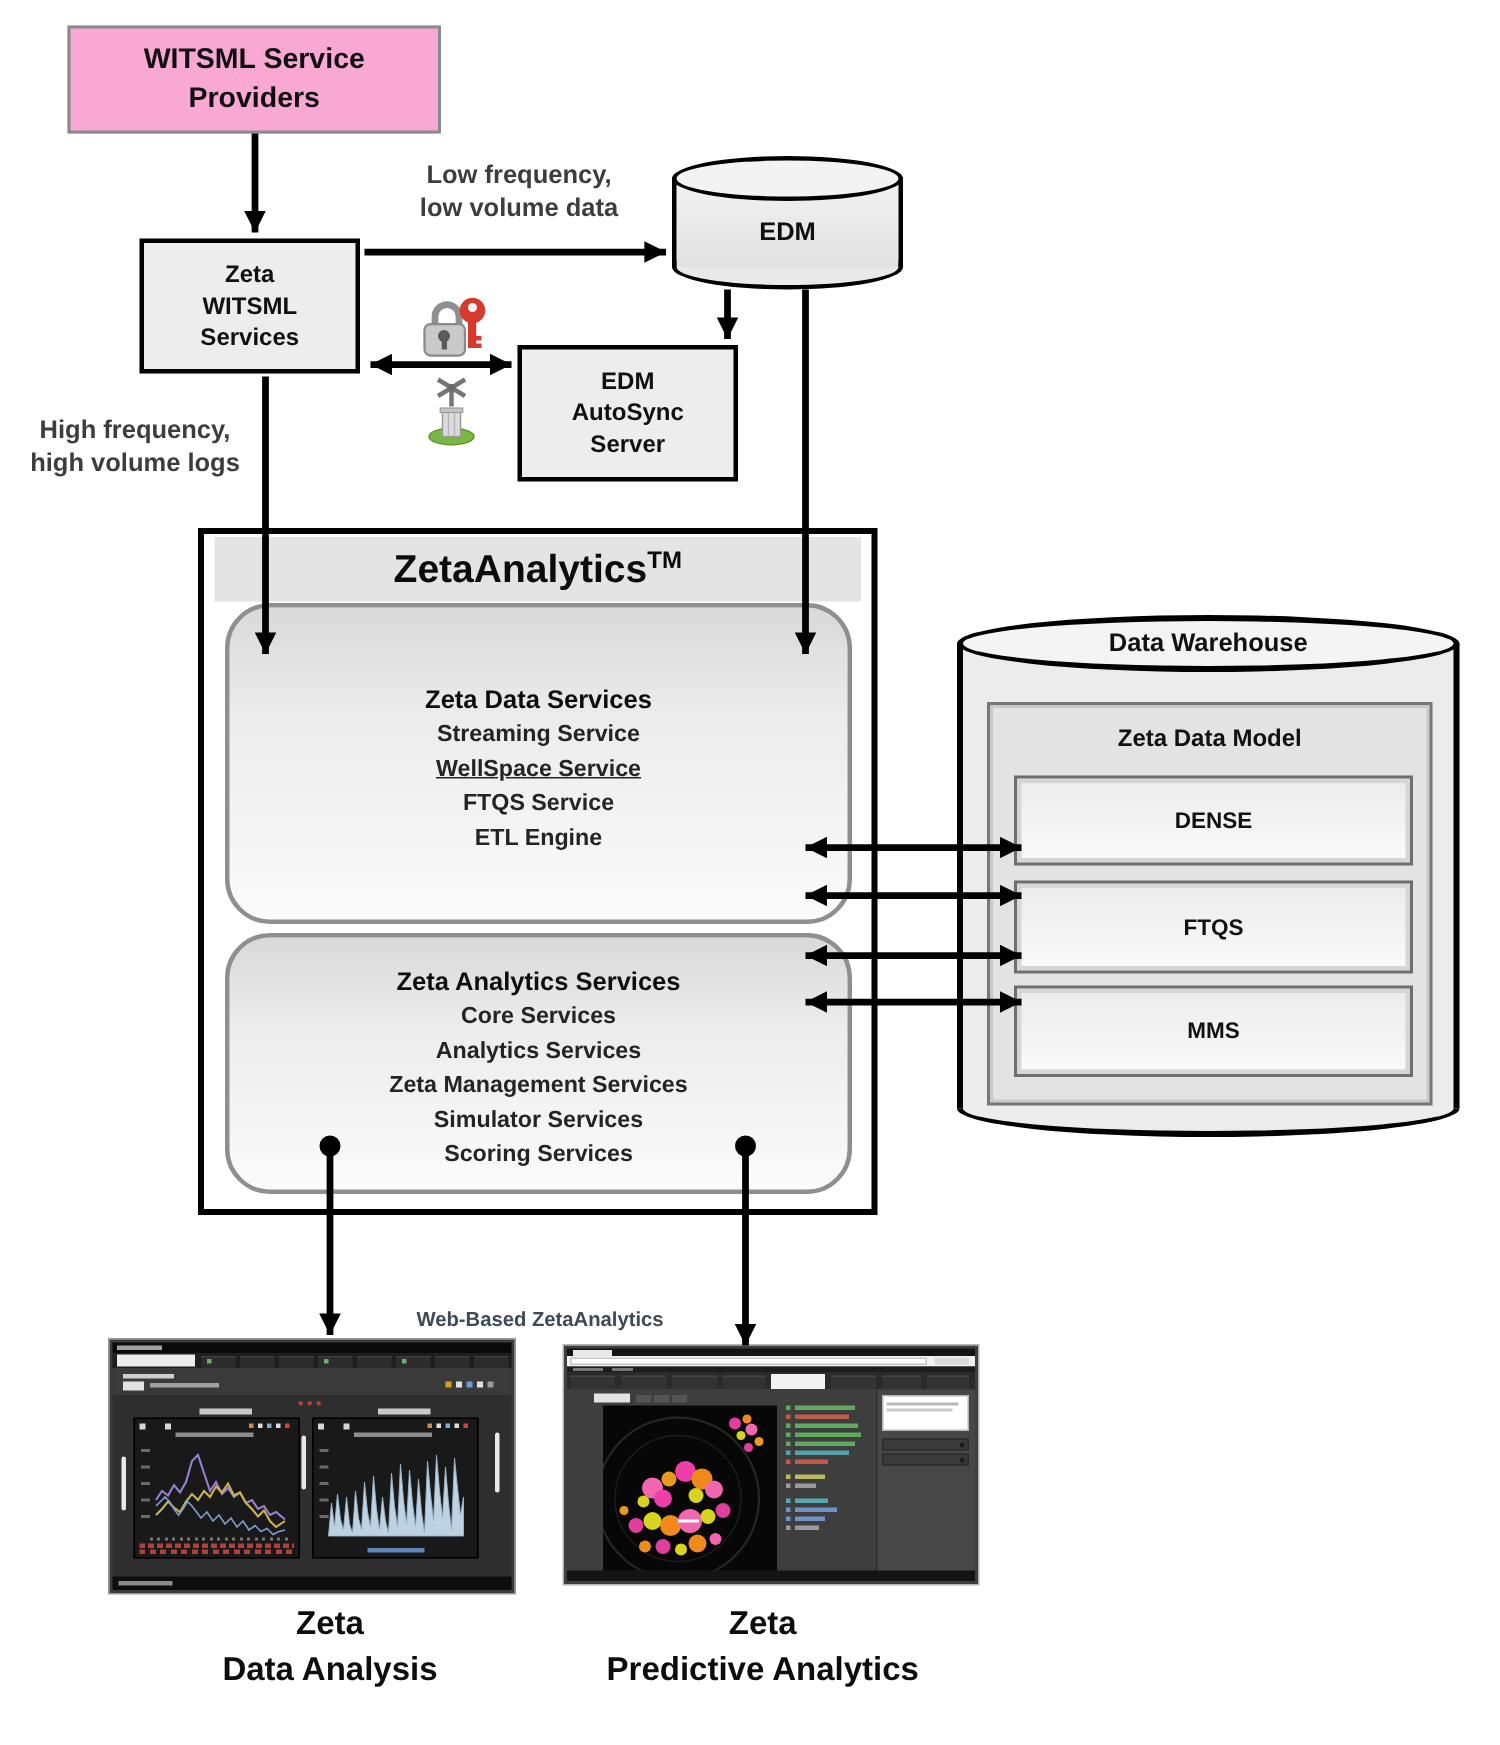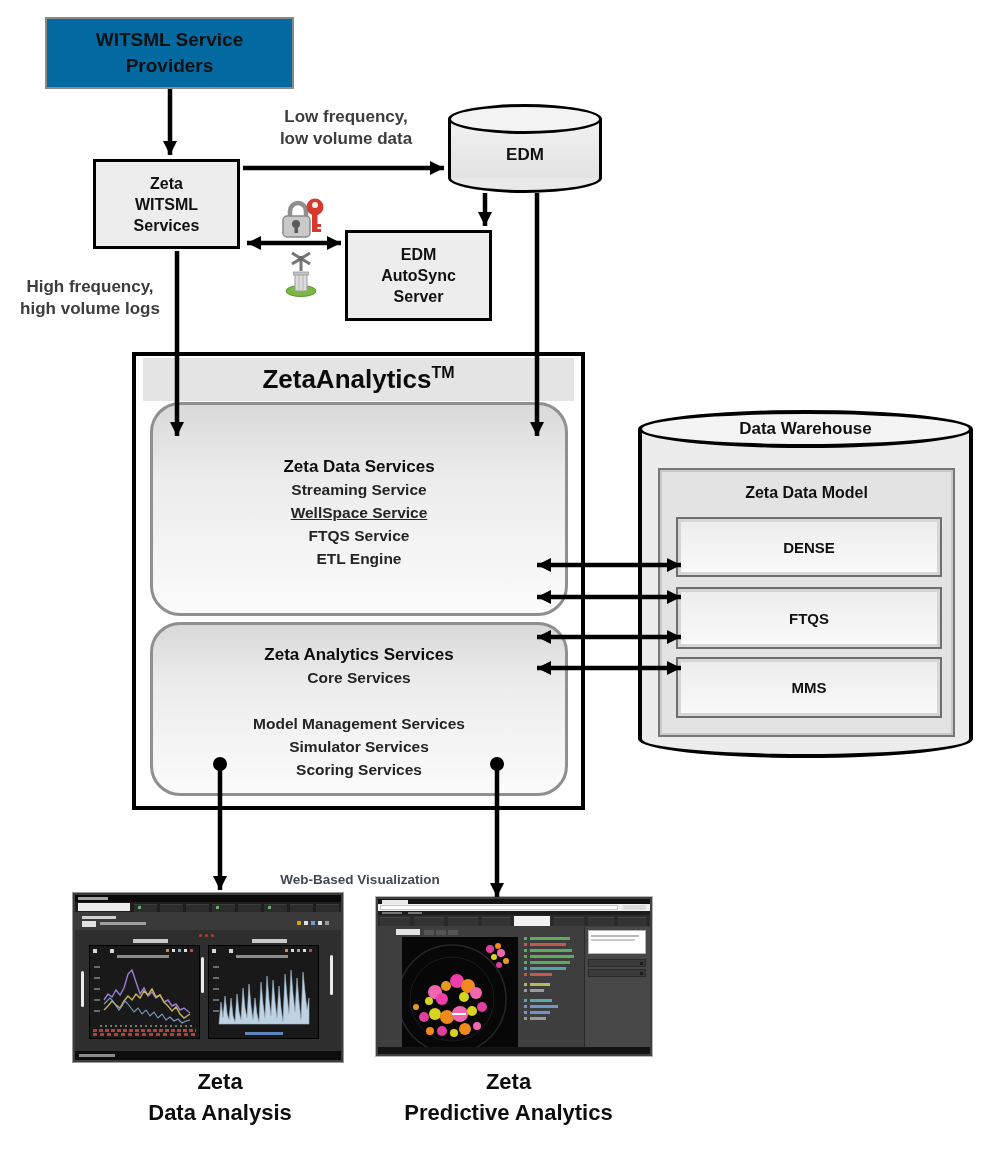--- a/index.html
+++ b/index.html
@@ -24,21 +24,21 @@
   .caption{position:absolute;text-align:center;font-weight:bold;font-size:22px;line-height:31px;
            color:#0d0d0d;white-space:pre-line;}
   #overlay{position:absolute;left:0;top:0;z-index:40;pointer-events:none;}
   .shot{position:absolute;box-sizing:border-box;z-index:10;}
 </style>
 </head>
 <body>
 
 <div id="canvas">
 
-  <div class="node" style="left:45px;top:17px;width:249px;height:72px;background:#0369a1;border:2px solid #8a8a8a;font-size:19px;line-height:26px;">
+  <div class="node" style="left:45px;top:17px;width:249px;height:72px;background:#f9a8d4;border:2px solid #8a8a8a;font-size:19px;line-height:26px;">
     <span class="pre">WITSML Service
 Providers</span>
   </div>
 
   <div class="node" style="left:93px;top:159px;width:147px;height:90px;background:#ededed;border:3px solid #000;font-size:16px;line-height:21px;">
     <span class="pre">Zeta
 WITSML
 Services</span>
   </div>
 
@@ -74,21 +74,22 @@
     <div class="g-title" style="top:52px;">Zeta Data Services</div>
     <div class="g-item" style="top:76px;">Streaming Service</div>
     <div class="g-item" style="top:99px;text-decoration:underline;">WellSpace Service</div>
     <div class="g-item" style="top:122px;">FTQS Service</div>
     <div class="g-item" style="top:145px;">ETL Engine</div>
   </div>
 
   <div class="group" style="left:150px;top:622px;width:418px;height:174px;">
     <div class="g-title" style="top:20px;">Zeta Analytics Services</div>
     <div class="g-item" style="top:44px;">Core Services</div>
-    <div class="g-item" style="top:90px;">Model Management Services</div>
+    <div class="g-item" style="top:67px;">Analytics Services</div>
+    <div class="g-item" style="top:90px;">Zeta Management Services</div>
     <div class="g-item" style="top:113px;">Simulator Services</div>
     <div class="g-item" style="top:136px;">Scoring Services</div>
   </div>
 
   <div>
     <div class="cyl-ell" style="left:638px;top:720px;width:335px;height:38px;border:4px solid #000;background:#ececec;z-index:1;"></div>
     <div class="cyl-bod" style="left:638px;top:429px;width:335px;height:310px;border-left:4px solid #000;border-right:4px solid #000;background:#ececec;z-index:2;"></div>
     <div class="cyl-ell" style="left:638px;top:410px;width:335px;height:38px;border:4px solid #000;background:#f4f4f4;z-index:3;display:flex;align-items:center;justify-content:center;">
       <span style="font-weight:bold;font-size:17px;">Data Warehouse</span>
     </div>
@@ -99,21 +100,21 @@
       <span>DENSE</span>
       </div>
     <div class="store" style="top:587px;height:62px;z-index:5;">
       <span>FTQS</span>
       </div>
     <div class="store" style="top:657px;height:61px;z-index:5;">
       <span>MMS</span>
       </div>
   </div>
 
-  <div class="abs" style="left:250px;top:872px;width:220px;text-align:center;font-weight:bold;font-size:13.5px;color:#3f4a56;">Web-Based Visualization</div>
+  <div class="abs" style="left:250px;top:872px;width:220px;text-align:center;font-weight:bold;font-size:13.5px;color:#3f4a56;">Web-Based ZetaAnalytics</div>
 
   <div class="shot" style="left:73px;top:893px;width:270px;height:169px;background:#2e2e2e;border:2px solid #3c3c3c;outline:1px solid #9a9a9a;">
     <div class="bar" style="left:0;top:0;width:266px;height:7px;background:#0a0a0a;"></div>
     <div class="bar" style="left:3px;top:2px;width:30px;height:3px;background:#a0a0a0;"></div>
     <div class="bar" style="left:0;top:7px;width:266px;height:10px;background:#1e1e1e;"></div>
     <div class="bar" style="left:3px;top:8px;width:52px;height:8px;background:#ececec;"></div>
     <div class="bar" style="left:59px;top:9px;width:23px;height:7px;background:#2c2c2c;border-top:1px solid #3e3e3e;"></div>
     <div class="bar" style="left:85px;top:9px;width:23px;height:7px;background:#2c2c2c;border-top:1px solid #3e3e3e;"></div>
     <div class="bar" style="left:111px;top:9px;width:23px;height:7px;background:#2c2c2c;border-top:1px solid #3e3e3e;"></div>
     <div class="bar" style="left:137px;top:9px;width:23px;height:7px;background:#2c2c2c;border-top:1px solid #3e3e3e;"></div>

